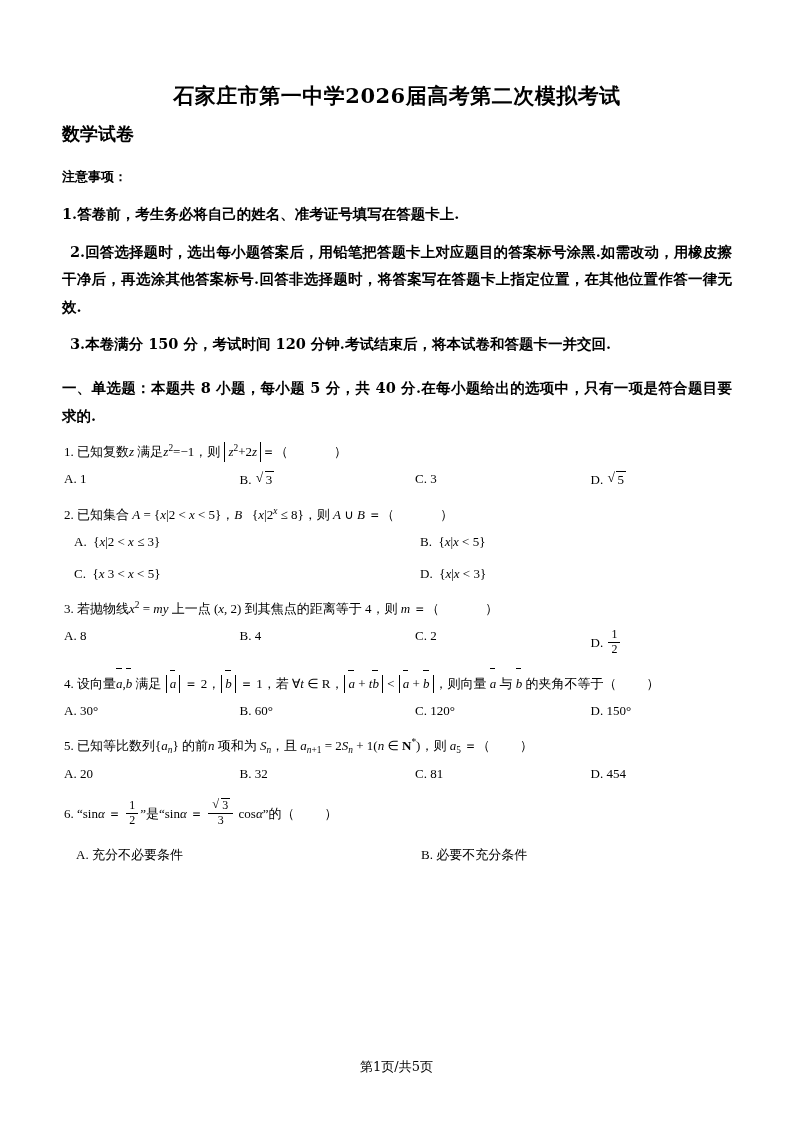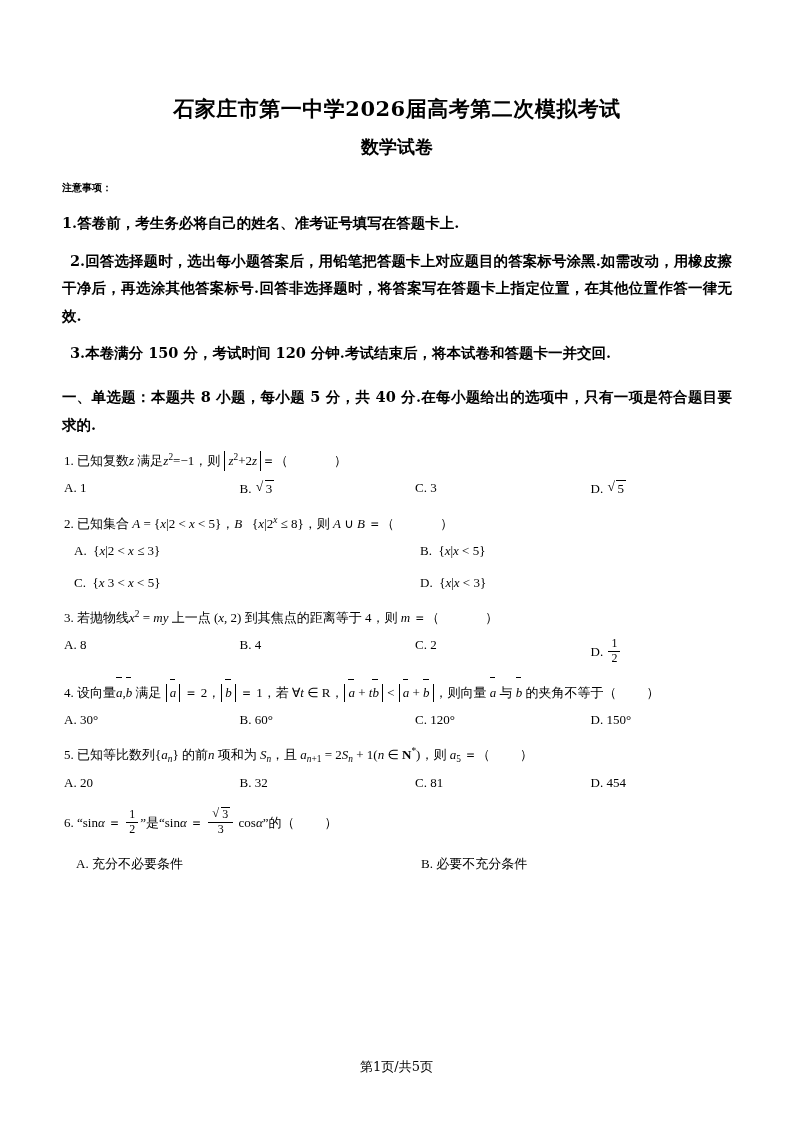--- a/index.html
+++ b/index.html
@@ -18,42 +18,41 @@
   .page {
     position: relative;
     width: 793px;
     height: 1122px;
     padding: 0;
     box-sizing: border-box;
   }
   .content {
     position: absolute;
     left: 62px;
-    top: 95px;
+    top: 82px;
     width: 670px;
   }
   .title {
     text-align: center;
     font-family: "DejaVu Serif", serif;
     font-weight: bold;
     font-size: 21px;
     letter-spacing: 0.5px;
     margin: 0 0 6px 0;
   }
   .subtitle {
-    text-align: center;
     font-family: "DejaVu Serif", serif;
     font-weight: bold;
     font-size: 18px;
     margin: 12px 0 22px 0;
   }
   .notice-head {
     font-family: "DejaVu Serif", serif;
     font-weight: bold;
-    font-size: 10px;
+    font-size: 13px;
     margin: 18px 0 14px 0;
   }
   .notice-item {
     font-family: "DejaVu Serif", serif;
     font-weight: bold;
     font-size: 14.5px;
     line-height: 1.9;
     margin: 0 0 10px 0;
     text-align: justify;
   }

